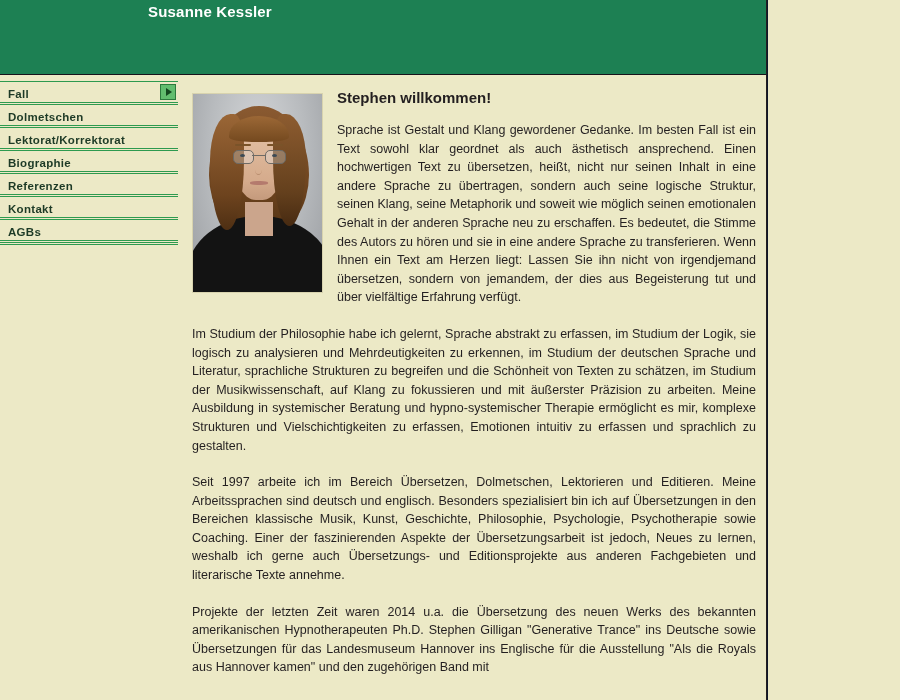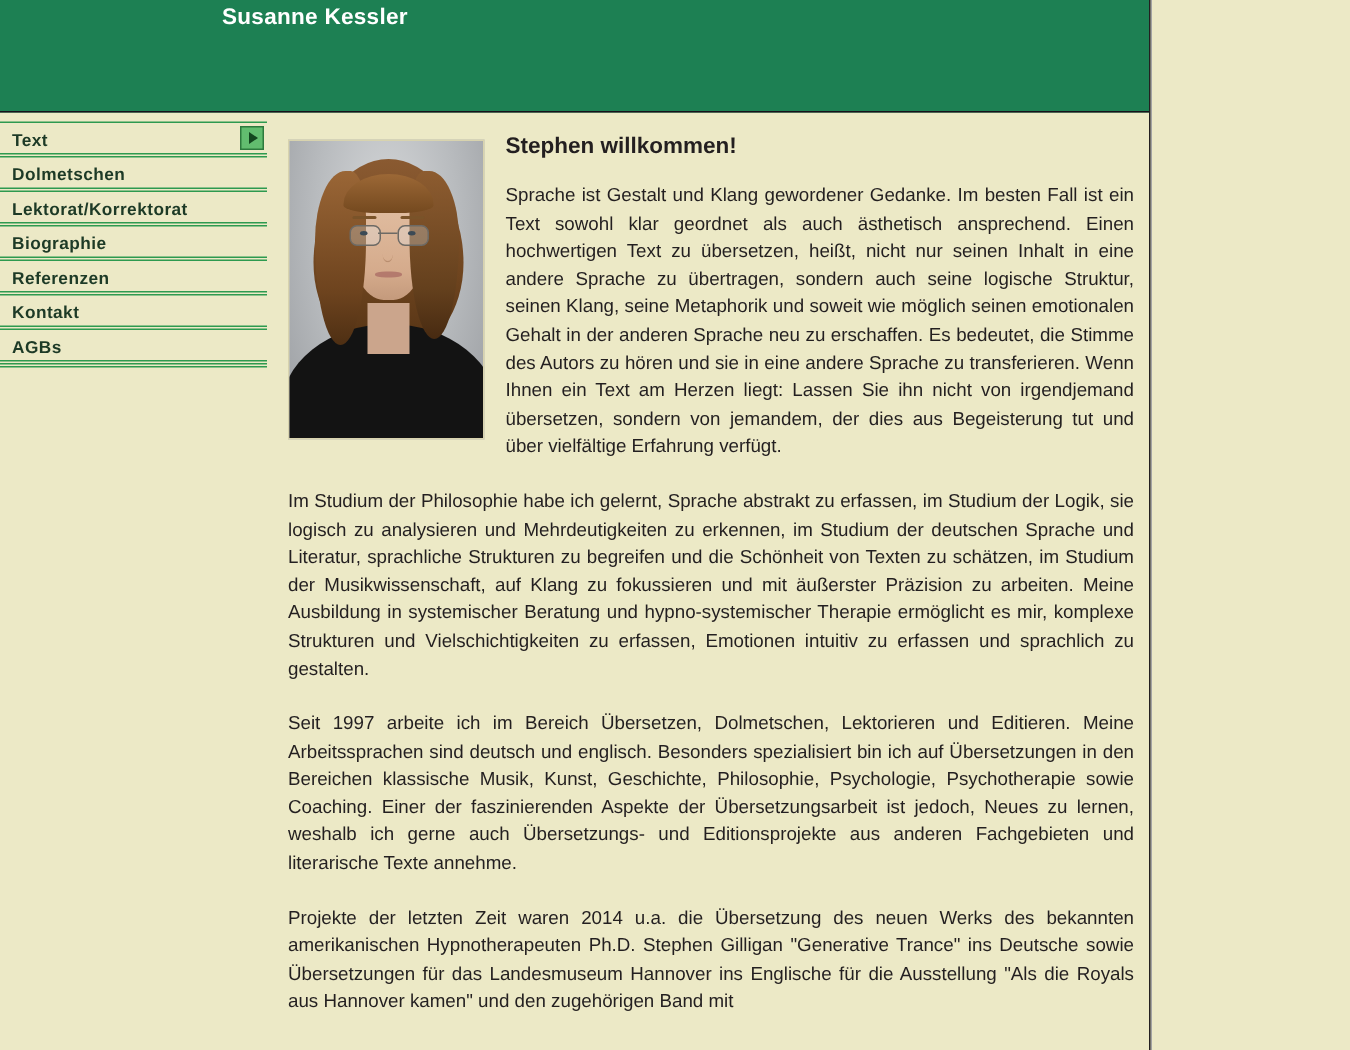--- a/index.html
+++ b/index.html
@@ -14,21 +14,21 @@
     background: #ece9c6;
     font-family: "Liberation Sans", sans-serif;
     color: #231f20;
   }
 
   
   .page {
     position: relative;
     width: 828px;
     height: 700px;
-    background: #a3a3a3;
+    background: #0f172a;
   }
 
   
   .site {
     position: absolute;
     left: 0;
     top: 0;
     width: 767px;
     height: 700px;
     border-right: 1px solid #231f20;
@@ -310,21 +310,21 @@
     <div class="header">
       <div class="header-title">Susanne Kessler</div>
     </div>
 
     <div class="body-wrap">
 
       <nav class="sidebar">
         <ul class="nav-list">
 
           <li class="nav-item">
-            <span class="nav-label">Text</span>
+            <span class="nav-label">Fall</span>
             <span class="nav-arrow-btn">
               <span class="tri"></span>
             </span>
           </li>
 
 
           <li class="nav-item">
             <span class="nav-label">Dolmetschen</span>
           </li>
 

